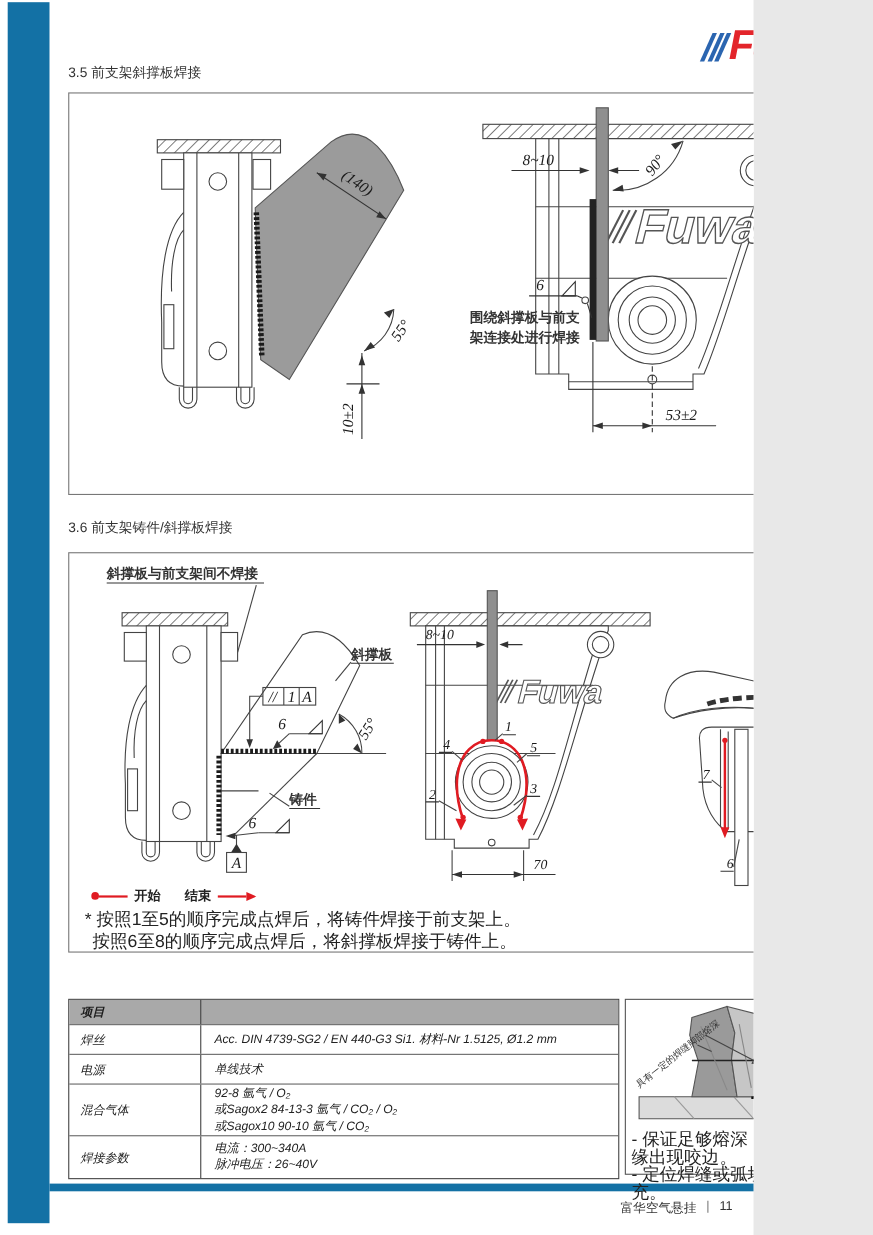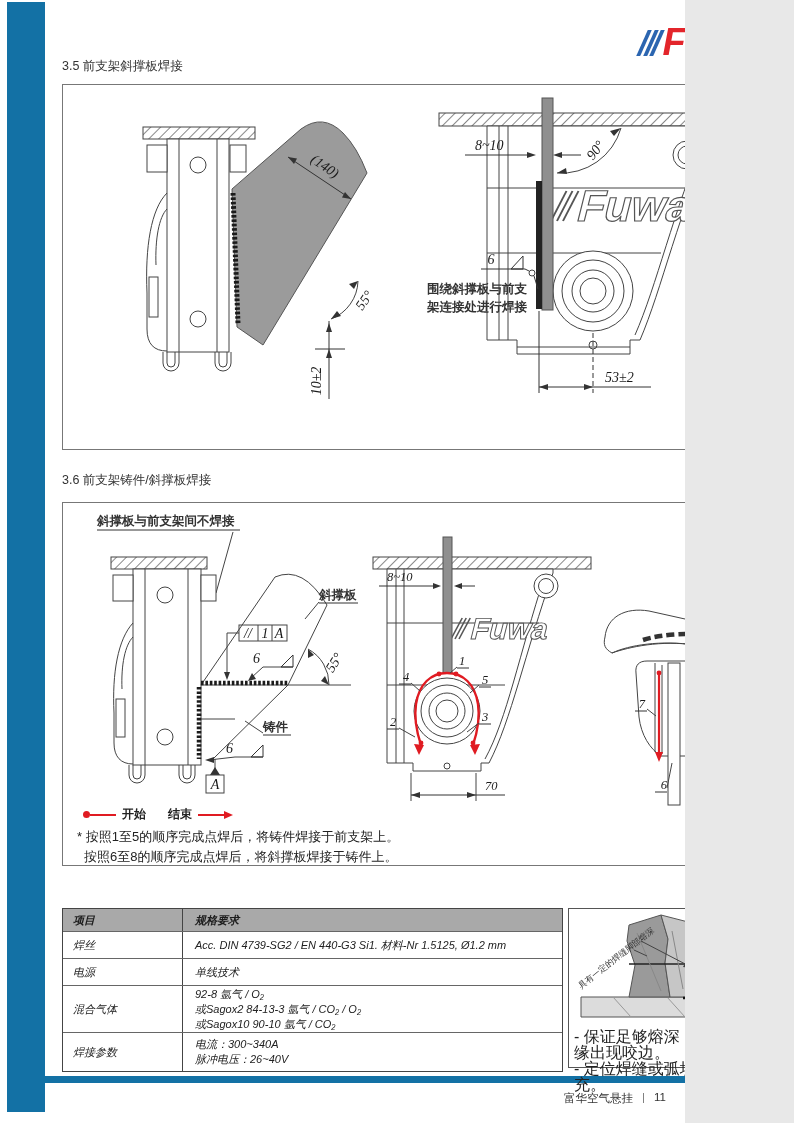--- a/index.html
+++ b/index.html
@@ -21,21 +21,21 @@
   .dimS{font-family:"Liberation Serif",serif;font-style:italic;font-size:12.5px;fill:#1a1a1a;}
   .cnb{font-family:"Liberation Sans",sans-serif;font-size:12.5px;font-weight:bold;fill:#333;}
   .ln{stroke:#444;stroke-width:1;fill:none;}
   
   .legend{position:absolute;left:20px;top:303px;display:flex;align-items:center;font-size:12px;color:#222;font-weight:bold;}
   .legend .dot{width:7px;height:7px;border-radius:50%;background:#e01b22;}
   .legend .seg{width:26px;height:2px;background:#e01b22;}
   .legend .gap{width:10px;}
   .legend .arrow{width:0;height:0;border-top:4.5px solid transparent;border-bottom:4.5px solid transparent;border-left:9px solid #e01b22;}
   .legend .word{margin:0 6px;}
-  .notes{position:absolute;left:14px;top:324px;font-size:13px;color:#222;line-height:20px;}
+  .notes{position:absolute;left:14px;top:324px;font-size:16px;color:#222;line-height:20px;}
   .notes .l2{padding-left:7px;}
   
   .spec-table{position:absolute;left:62px;top:908px;width:501px;border:1.2px solid #444;background:#fff;box-sizing:border-box;}
   .tr{display:flex;border-top:1px solid #666;}
   .tr:first-child{border-top:none;}
   .th{background:#a9a9a9;}
   .th .td{font-weight:bold;color:#1d1d1d;}
   .td{font-size:11px;color:#222;display:flex;flex-direction:column;justify-content:center;box-sizing:border-box;font-style:italic;}
   .c1{width:120px;padding-left:10px;border-right:1.2px solid #444;}
   .c2{flex:1;padding-left:12px;line-height:15px;}
@@ -386,21 +386,20 @@
 
     <div class="notes">
       <div class="l1">* 按照1至5的顺序完成点焊后，将铸件焊接于前支架上。</div>
       <div class="l2">按照6至8的顺序完成点焊后，将斜撑板焊接于铸件上。</div>
     </div>
   </div>
 
   <div class="spec-table">
     <div class="tr th" style="height:22px">
       <div class="td c1">项目</div>
-      <div class="td c2">规格要求</div>
     </div>
     <div class="tr" style="height:26px">
       <div class="td c1">焊丝</div>
       <div class="td c2">
           <div>Acc. DIN 4739-SG2 / EN 440-G3 Si1. 材料-Nr 1.5125, Ø1.2 mm</div>
         </div>
     </div>
     <div class="tr" style="height:26px">
       <div class="td c1">电源</div>
       <div class="td c2">

